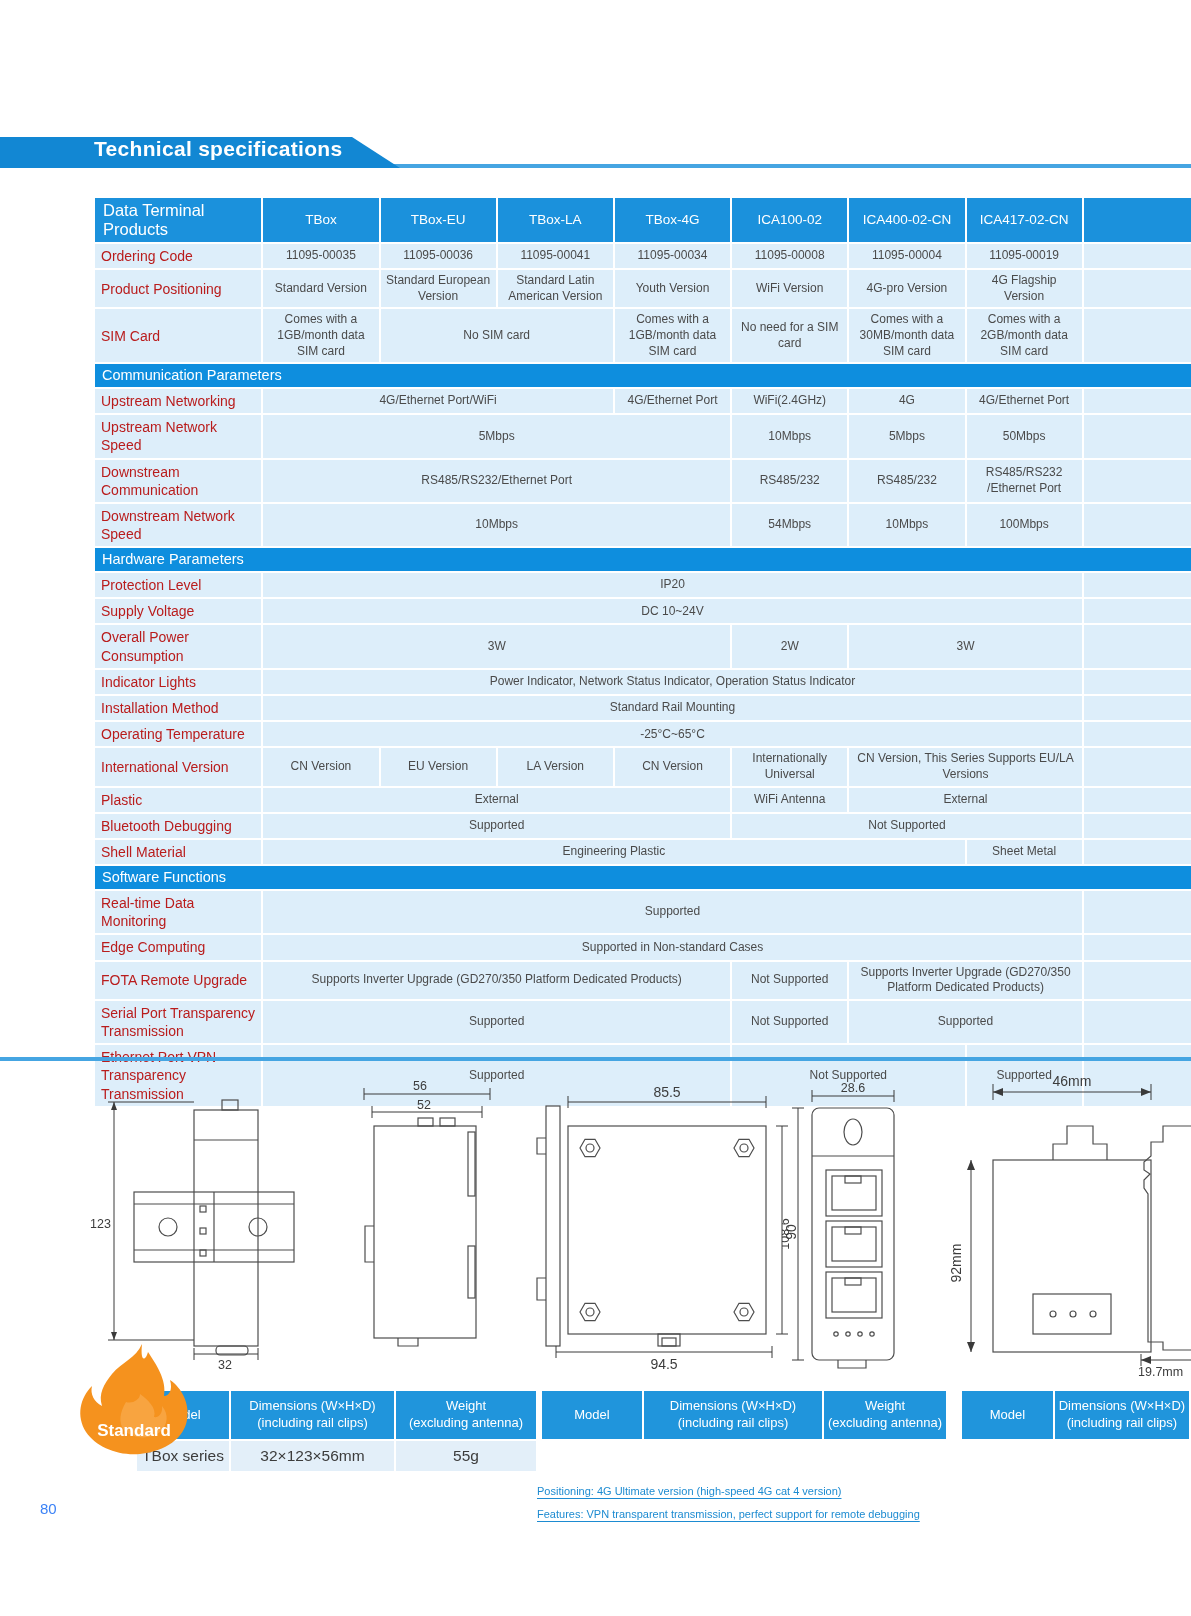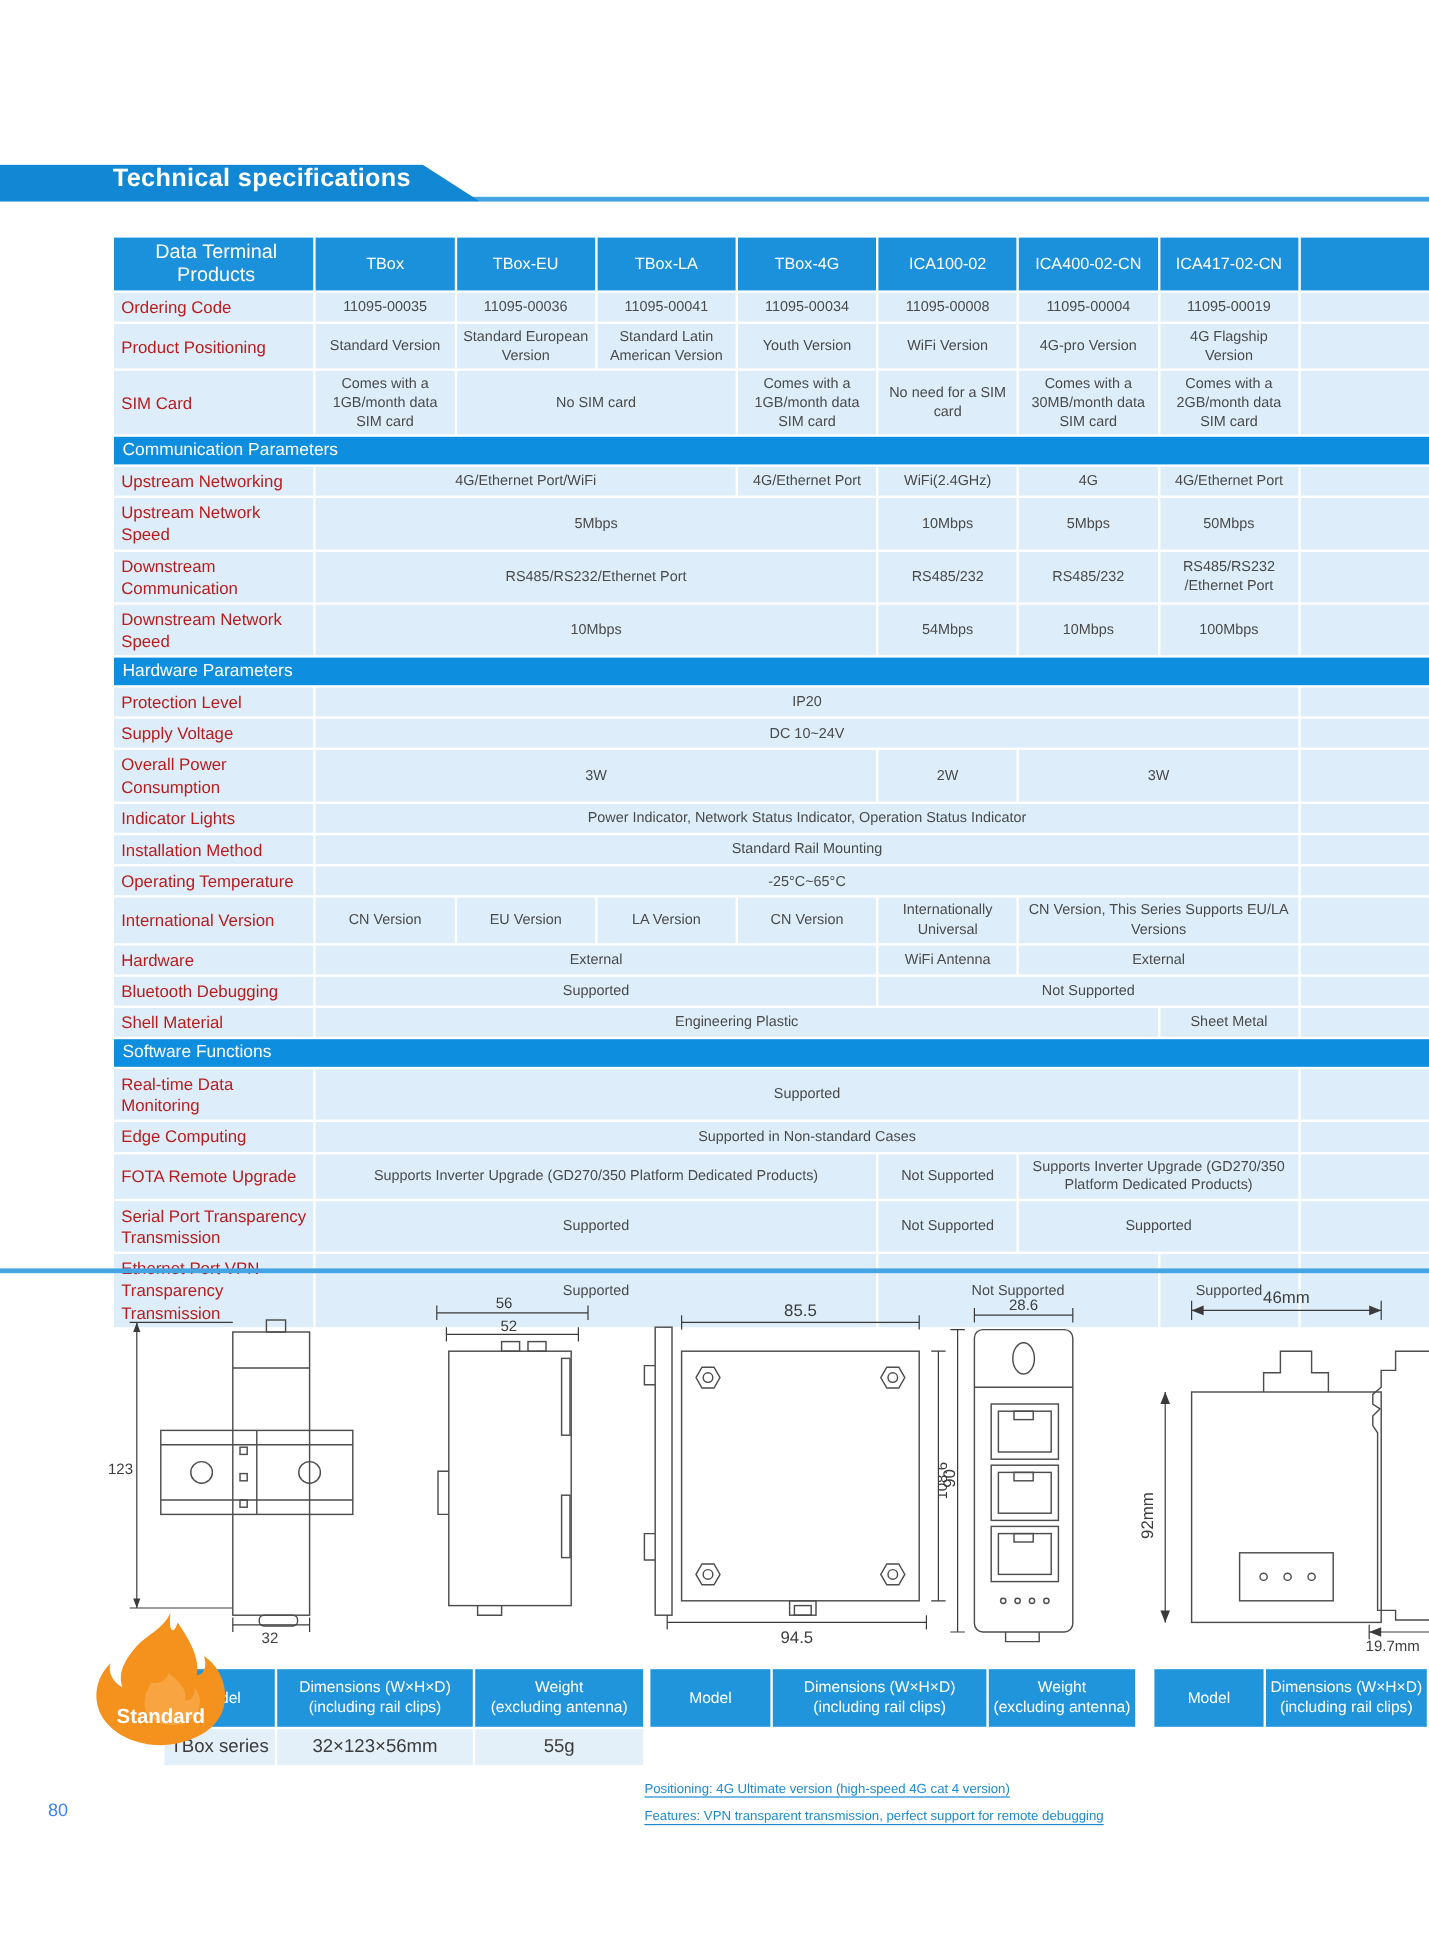--- a/index.html
+++ b/index.html
@@ -14,21 +14,21 @@
   .ribbon.tech{top:137px;width:400px;clip-path:polygon(0 0,352px 0,400px 100%,0 100%);}
   .ribbon.struct{top:1030px;width:315px;clip-path:polygon(0 0,267px 0,315px 100%,0 100%);}
   .line-tech{top:164px;} .line-struct{top:1057px;}
 
   
   .main-table{position:absolute;left:93px;top:196px;border-collapse:separate;border-spacing:2px;
               table-layout:fixed;width:1112px;}
   .main-table td,.main-table th{background:#ddeefa;color:#4a4a4a;font-size:12px;font-weight:400;
               text-align:center;vertical-align:middle;padding:3px 4px;line-height:1.3;overflow:hidden;}
   .main-table thead th{background:#1b91dc;color:#fff;font-size:13.5px;height:36px;}
-  .main-table thead th.corner{font-size:16.5px;text-align:center;padding-left:8px;line-height:1.15;}
+  .main-table thead th.corner{font-size:16.5px;text-align:left;padding-left:8px;line-height:1.15;}
   .main-table th.rowlabel{color:#b91c1c;font-size:14px;text-align:left;padding-left:6px;}
   .main-table td.section-bar{background:#0e8ede;color:#fff;text-align:left;font-size:14.5px;
               padding:2px 0 2px 7px;}
 
   
   .diagram{position:absolute;}
   .draw{stroke:#4d4d4d;stroke-width:1.2;fill:none;}
   .dim{stroke:#3a3a3a;stroke-width:1;fill:none;}
   .dimtext{fill:#3c3c3c;font-size:12.5px;font-family:"Liberation Sans",sans-serif;}
 
@@ -194,21 +194,21 @@
           <th class="rowlabel">International Version</th>
           <td colspan="1">CN Version</td>
           <td colspan="1">EU Version</td>
           <td colspan="1">LA Version</td>
           <td colspan="1">CN Version</td>
           <td colspan="1">Internationally Universal</td>
           <td colspan="2">CN Version, This Series Supports EU/LA Versions</td>
           <td></td>
         </tr>
         <tr>
-          <th class="rowlabel">Hardware</th>
+          <th class="rowlabel">Plastic</th>
           <td colspan="4">External</td>
           <td colspan="1">WiFi Antenna</td>
           <td colspan="2">External</td>
           <td></td>
         </tr>
         <tr>
           <th class="rowlabel">Bluetooth Debugging</th>
           <td colspan="4">Supported</td>
           <td colspan="3">Not Supported</td>
           <td></td>

